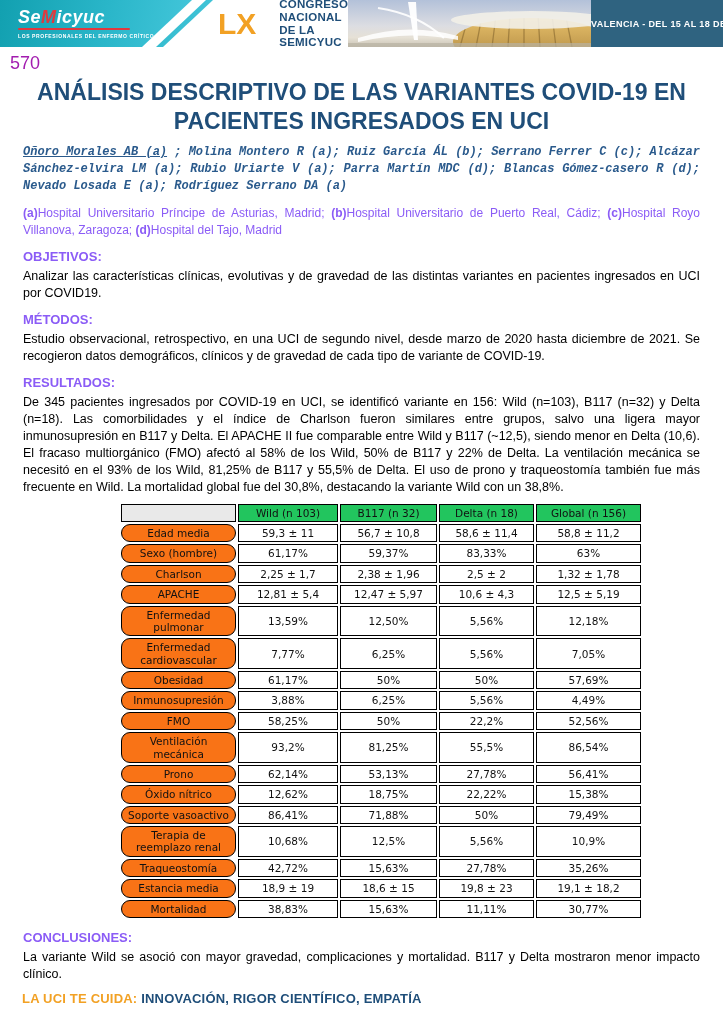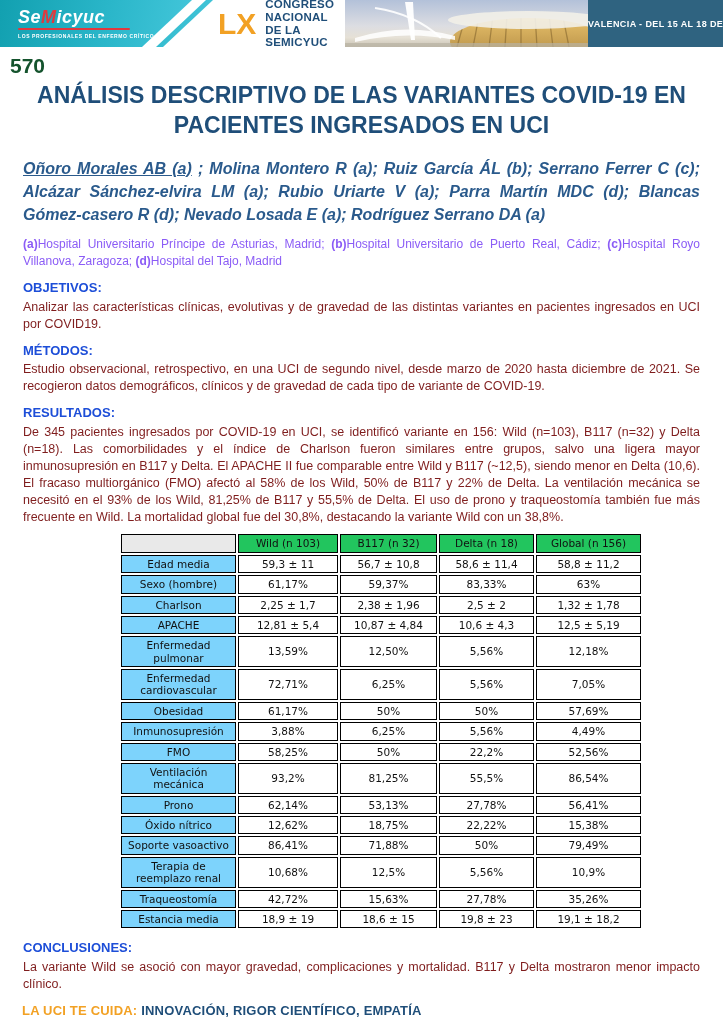--- a/index.html
+++ b/index.html
@@ -24,77 +24,77 @@
   .banner-slash{
     position:absolute;left:0;top:0;width:225px;height:47px;
     background:linear-gradient(100deg,#16a6b6,#43C6DA);
     clip-path:polygon(206px 0,213px 0,163px 100%,156px 100%);
     pointer-events:none;
   }
   .brand{font-style:italic;font-weight:bold;font-size:18px;color:#ffffff;line-height:1;letter-spacing:.5px;}
   .brand .m{color:#E0393E;}
   .brand-underline{width:112px;height:2px;background:#E0393E;margin:2px 0 3px 0;border-radius:1px;}
   .tagline{font-size:5px;color:#ffffff;letter-spacing:.6px;font-weight:bold;}
-  .banner-mid{flex:0 0 153px;display:flex;align-items:center;gap:9px;padding-left:26px;box-sizing:border-box;}
+  .banner-mid{flex:0 0 153px;display:flex;align-items:center;gap:23px;padding-left:26px;box-sizing:border-box;}
   .lx{color:#F2A124;font-size:30px;font-weight:800;line-height:.9;}
   .congress{color:#1F4E79;font-weight:bold;font-size:11.5px;line-height:1.1;letter-spacing:.2px;}
   .banner-photo{flex:0 0 243px;height:47px;}
   .banner-right{
     flex:1;background:#2F6380;color:#ffffff;
     display:flex;align-items:center;justify-content:center;
     font-size:9px;letter-spacing:.4px;font-weight:bold;white-space:nowrap;
   }
 
   
   .content{padding:0 23px;}
-  .abstract-number{color:#14532d;font-weight:700;font-size:21px;margin:7px 0 0 -13px;line-height:1.1;}
+  .abstract-number{color:#a21caf;font-weight:400;font-size:18px;margin:7px 0 0 -13px;line-height:1.1;}
   .title{
     text-align:center;color:#1F4E79;font-weight:800;
     font-size:23px;line-height:1.28;margin-top:4px;
   }
   .authors{
-    margin-top:17px;font-style:italic;color:#2A5A8C;
-    font-size:16px;font-weight:600;line-height:1.45;text-align:justify;
+    margin-top:7px;font-style:italic;color:#2A5A8C;
+    font-size:12px;font-weight:600;line-height:1.45;text-align:justify;font-family:Liberation Mono, monospace;
   }
   .authors .first{font-weight:800;text-decoration:underline;}
   .affiliations{margin-top:9px;font-size:12px;line-height:1.42;text-align:justify;color:#8b5cf6;}
   .affiliations b{font-weight:bold;}
 
   .section{margin-top:11px;}
-  .section-heading{color:#1d4ed8;font-weight:800;font-size:13px;line-height:1.15;}
-  .section-body{font-size:12.5px;line-height:1.36;text-align:justify;margin-top:3px;color:#7f1d1d;}
+  .section-heading{color:#8b5cf6;font-weight:800;font-size:13px;line-height:1.15;}
+  .section-body{font-size:12.5px;line-height:1.36;text-align:justify;margin-top:3px;color:#000000;}
 
   
   table.results{
     border-collapse:separate;border-spacing:2px 2px;
     margin:6px 0 0 96px;
     table-layout:fixed;
     font-family:"DejaVu Sans", sans-serif;
     font-size:10.5px;color:#111;
   }
   table.results th, table.results td{
     border:1.5px solid #000;
     box-sizing:border-box;
     text-align:center;vertical-align:middle;
     padding:2px 2px;line-height:1.18;
     font-weight:400;
   }
   table.results .corner{background:#E9E9E9;width:115px;}
   table.results .colhead{background:#22c55e;}
-  table.results th.rowlabel{background:#7dd3fc;width:115px;}
+  table.results th.rowlabel{background:#f97316;width:115px;border-radius:9px;}
   table.results td{background:#ffffff;}
   col.c-label{width:115px;}
   col.c-wild{width:100px;}
   col.c-b117{width:97px;}
   col.c-delta{width:95px;}
   col.c-global{width:105px;}
 
   
   .footer{
-    position:absolute;left:22px;bottom:6px;
+    position:absolute;left:22px;bottom:18px;
     font-weight:800;font-size:13px;letter-spacing:.2px;white-space:nowrap;
   }
   .footer .prefix{color:#F2A124;}
   .footer .vals{color:#1F4E79;}
 </style>
 </head>
 <body>
 
 <div class="banner">
   <div class="banner-left">
@@ -213,36 +213,36 @@
     <th class="rowlabel">Charlson</th>
     <td>2,25 ± 1,7</td>
     <td>2,38 ± 1,96</td>
     <td>2,5 ± 2</td>
     <td>1,32 ± 1,78</td>
   </tr>
 
   <tr>
     <th class="rowlabel">APACHE</th>
     <td>12,81 ± 5,4</td>
-    <td>10,87 ± 4,84</td>
+    <td>12,47 ± 5,97</td>
     <td>10,6 ± 4,3</td>
     <td>12,5 ± 5,19</td>
   </tr>
 
   <tr>
     <th class="rowlabel">Enfermedad pulmonar</th>
     <td>13,59%</td>
     <td>12,50%</td>
     <td>5,56%</td>
     <td>12,18%</td>
   </tr>
 
   <tr>
     <th class="rowlabel">Enfermedad cardiovascular</th>
-    <td>72,71%</td>
+    <td>7,77%</td>
     <td>6,25%</td>
     <td>5,56%</td>
     <td>7,05%</td>
   </tr>
 
   <tr>
     <th class="rowlabel">Obesidad</th>
     <td>61,17%</td>
     <td>50%</td>
     <td>50%</td>
@@ -314,20 +314,27 @@
   </tr>
 
   <tr>
     <th class="rowlabel">Estancia media</th>
     <td>18,9 ± 19</td>
     <td>18,6 ± 15</td>
     <td>19,8 ± 23</td>
     <td>19,1 ± 18,2</td>
   </tr>
 
+  <tr>
+    <th class="rowlabel">Mortalidad</th>
+    <td>38,83%</td>
+    <td>15,63%</td>
+    <td>11,11%</td>
+    <td>30,77%</td>
+  </tr>
 </tbody>
   </table>
 
   <div class="section">
     <div class="section-heading">CONCLUSIONES:</div>
     <div class="section-body">La variante Wild se asoció con mayor gravedad, complicaciones y mortalidad. B117 y Delta mostraron menor impacto clínico.</div>
   </div>
 
 </div>
 

